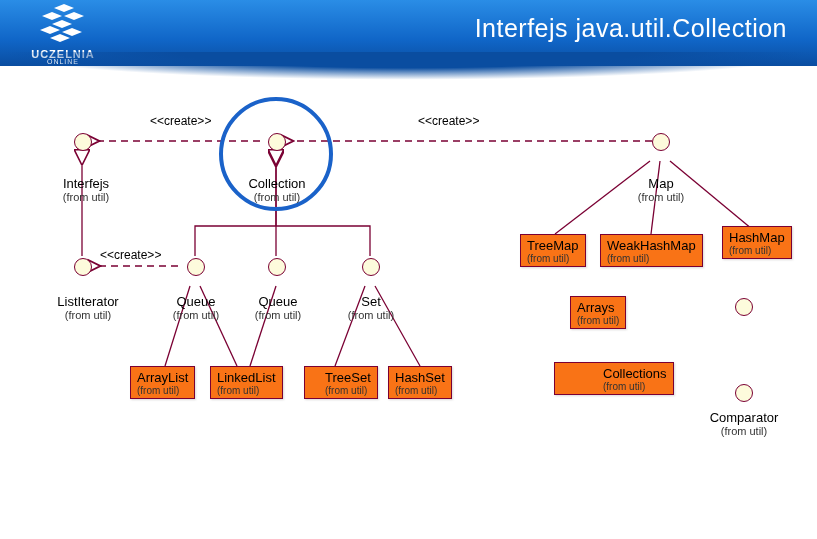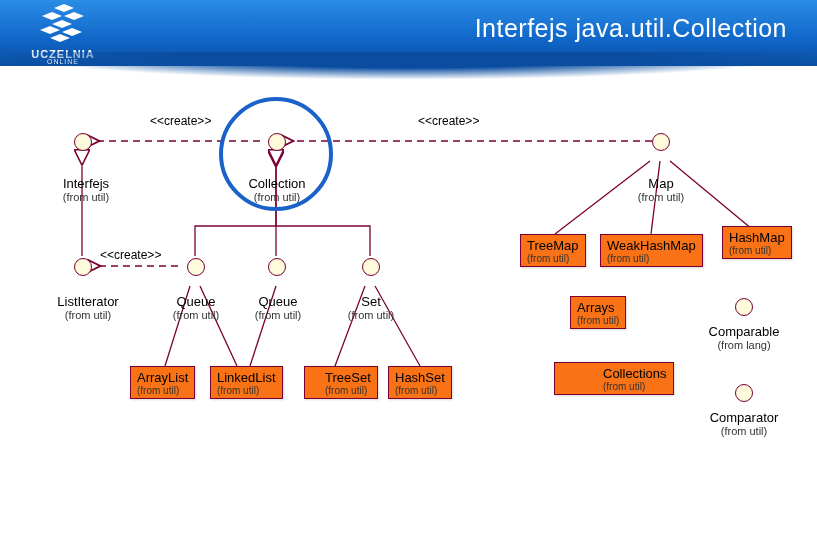--- a/index.html
+++ b/index.html
@@ -196,24 +196,20 @@
     <span class="sub">(from util)</span>
   </div>
   <div class="node" style="left:250px; top:228px; width:56px;">
     <span>Queue</span>
     <span class="sub">(from util)</span>
   </div>
   <div class="node" style="left:346px; top:228px; width:50px;">
     <span>Set</span>
     <span class="sub">(from util)</span>
   </div>
-  <div class="node" style="left:702px; top:258px; width:84px;">
-    <span>Comparable</span>
-    <span class="sub">(from lang)</span>
-  </div>
   <div class="node" style="left:702px; top:344px; width:84px;">
     <span>Comparator</span>
     <span class="sub">(from util)</span>
   </div>
 
   <div class="box" style="left:130px; top:300px;">
     <span>ArrayList</span>
     <span class="sub">(from util)</span>
   </div>
   <div class="box" style="left:210px; top:300px;">

